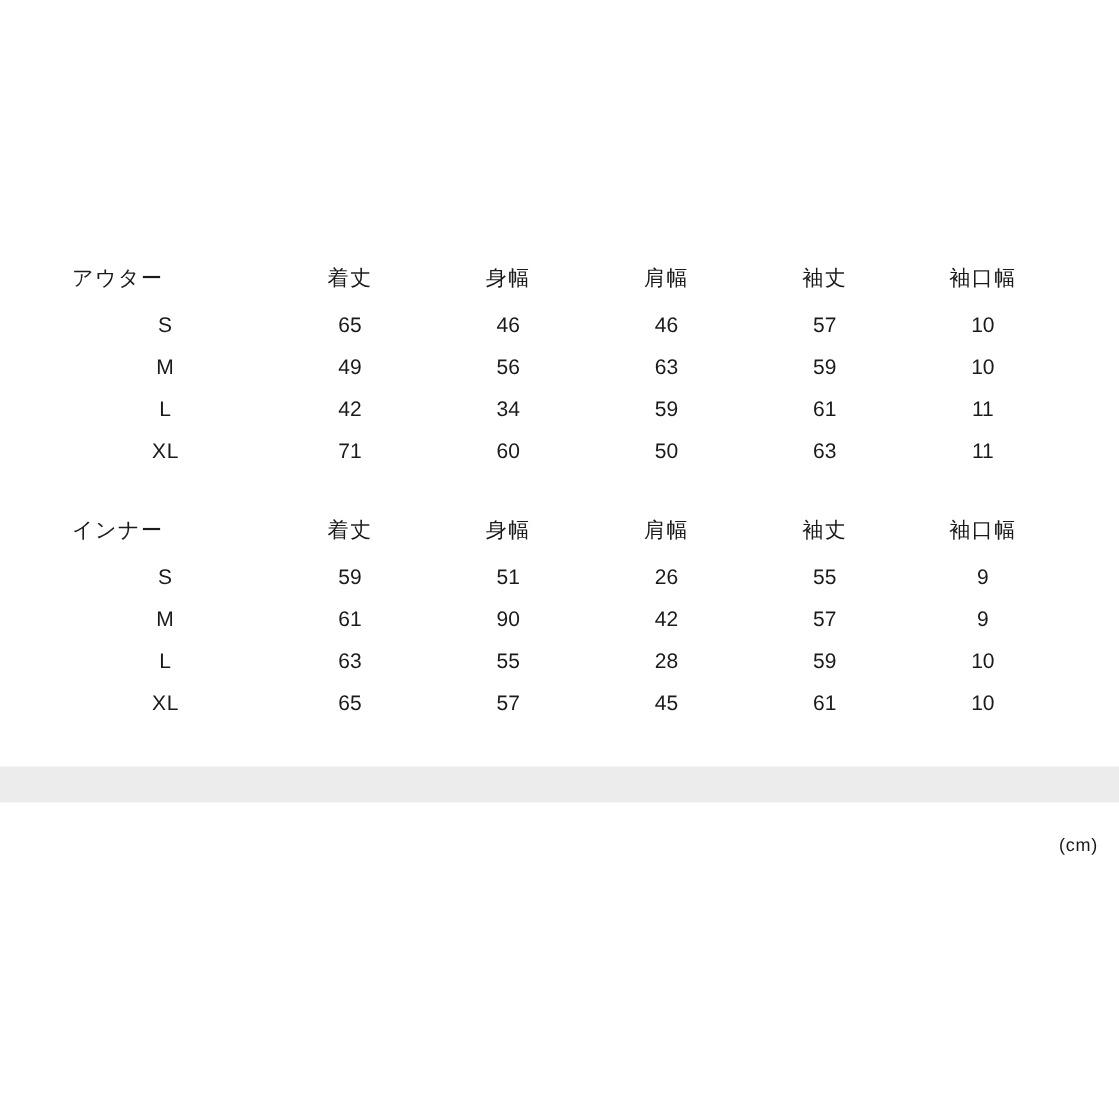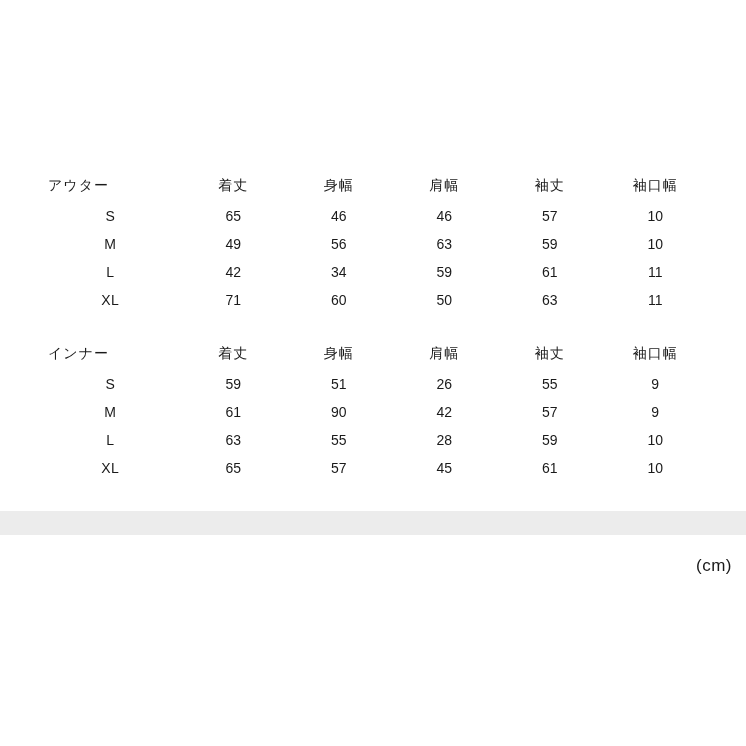--- a/index.html
+++ b/index.html
@@ -64,21 +64,21 @@
     left: 0;
     top: 511px;
     width: 746px;
     height: 24px;
     background: #ececec;
   }
   .unit {
     position: absolute;
     right: 14px;
     top: 556px;
-    font-size: 17px;
+    font-size: 12px;
     color: #1a1a1a;
     letter-spacing: 0.5px;
   }
 </style>
 </head>
 <body>
 
 <div class="page">
 
   <table class="size-table">

